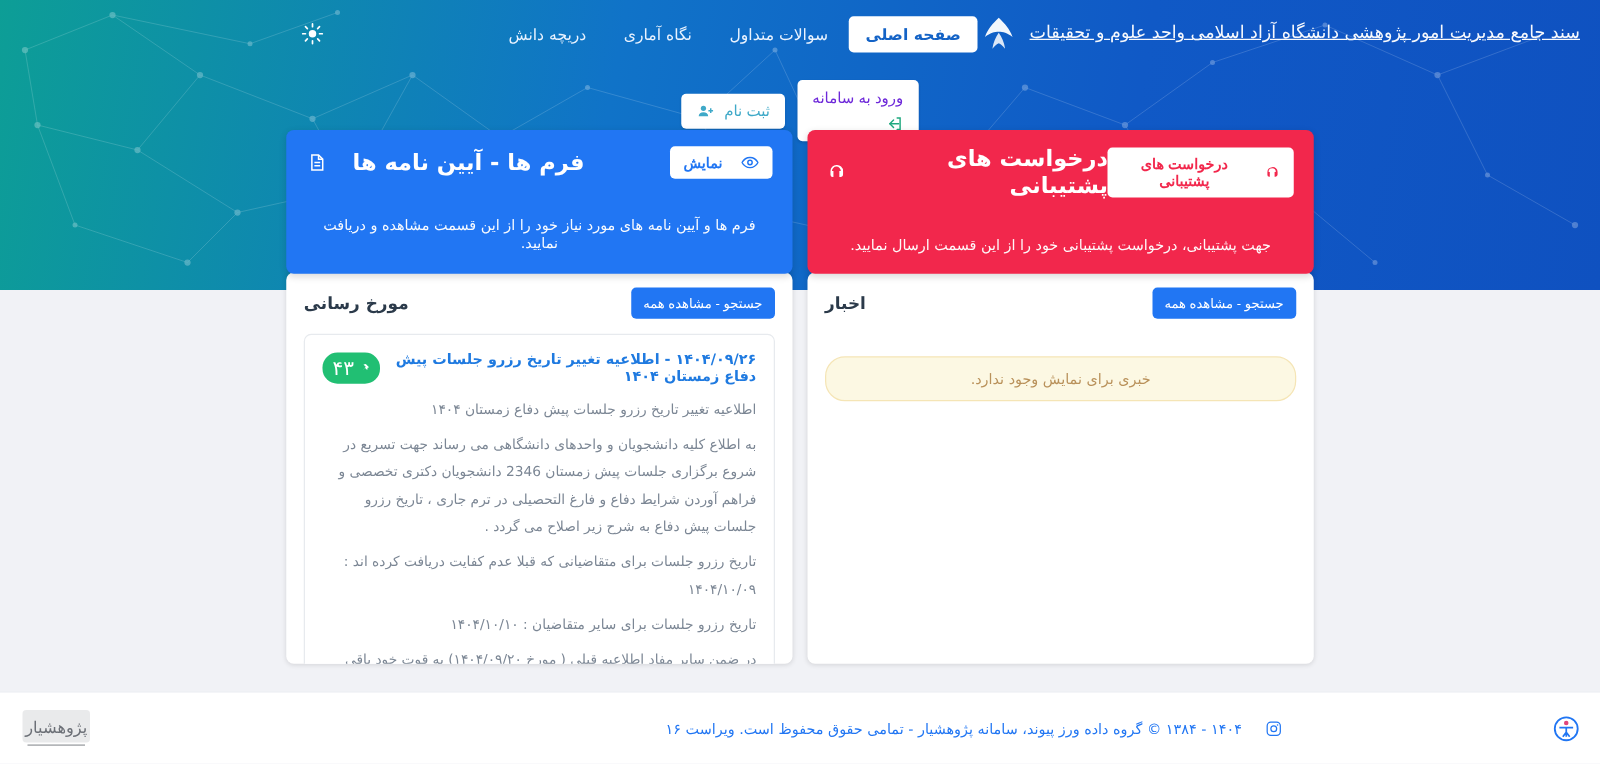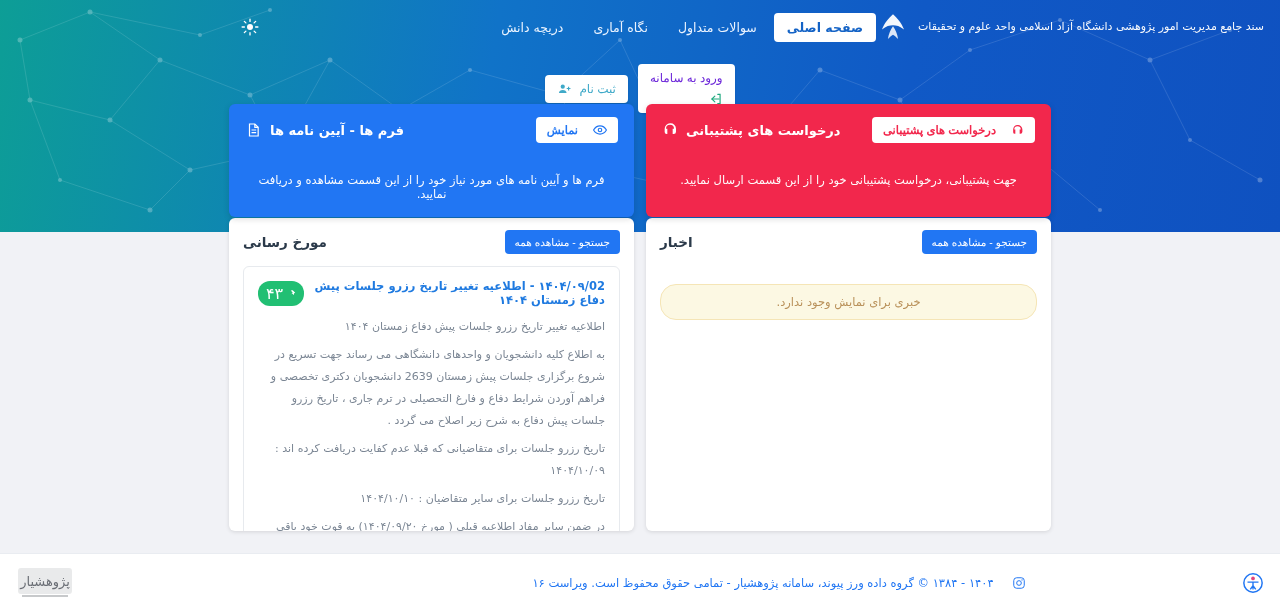--- a/index.html
+++ b/index.html
@@ -25,23 +25,24 @@
     position: relative; z-index: 5;
     height: 54px; display: flex; align-items: center;
     padding: 0 16px;
   }
   .brand {
     display: flex; align-items: center; gap: 8px;
     margin-right: auto;
   }
   .brand-logo { width: 34px; height: 30px; }
   .brand-text {
-    color: #ffffff; font-size: 11px; line-height: 1.25;
+    color: #ffffff; font-size: 14px; line-height: 1.25;
     text-align: center; letter-spacing: .2px; white-space: nowrap;
     opacity: .97;
+    text-decoration: underline;
   }
   .nav-links { display: flex; align-items: center; gap: 4px; }
   .nav-link {
     color: #eaf3ff; font-size: 12.5px; padding: 7px 13px;
     border-radius: 4px; white-space: nowrap; cursor: pointer;
   }
   .nav-link.active { background: #ffffff; color: #1463c6; font-weight: bold; }
   .theme-toggle {
     margin-left: auto; margin-right: 0;
     width: 28px; height: 28px; display: flex; align-items: center; justify-content: center;
@@ -74,22 +75,22 @@
     width: 405px; border-radius: 6px; color: #fff;
     padding: 13px 16px 16px; box-shadow: 0 2px 6px rgba(0,0,0,.14);
   }
   .hero-card.blue { background: #2176f3; }
   .hero-card.red  { background: #f2274c; }
   .hc-head {
     display: flex; align-items: center; justify-content: space-between;
     margin-bottom: 30px;
   }
   .hc-title {
-    display: flex; align-items: center; gap: 8px;
-    font-size: 13px; font-weight: bold;
+    display: flex; align-items: center; gap: 20px;
+    font-size: 18px; font-weight: bold;
   }
   .hc-btn {
     display: inline-flex; align-items: center; gap: 15px;
     background: #fff; border-radius: 4px; padding: 6px 11px;
     font-size: 11.5px; font-weight: bold; cursor: pointer; border: none;
   }
   .hero-card.blue .hc-btn { color: #2176f3; }
   .hero-card.red  .hc-btn { color: #f2274c; }
   .hc-desc { font-size: 11.5px; text-align: center; opacity: .97; }
 
@@ -308,31 +309,31 @@
   </div>
 
   <div class="panel">
     <div class="panel-head">
       <button class="panel-btn">جستجو - مشاهده همه</button>
       <div class="panel-title">مورخ رسانی</div>
     </div>
 
     <div class="news-item">
       <div class="news-head">
-        <div class="news-title">۱۴۰۴/۰۹/02 - اطلاعیه تغییر تاریخ رزرو جلسات پیش دفاع زمستان ۱۴۰۴</div>
+        <div class="news-title">۱۴۰۴/۰۹/۲۶ - اطلاعیه تغییر تاریخ رزرو جلسات پیش دفاع زمستان ۱۴۰۴</div>
         <div class="badge-pill">
           <svg width="9" height="9" viewBox="0 0 24 24" fill="#ffffff">
             <path d="M14 2l8 8-3 1-1 5-5-5-5 7 7-9-5-5 5-1z"></path>
           </svg>
           <span>۴۳</span>
         </div>
       </div>
       <div class="news-body">
         <p>اطلاعیه تغییر تاریخ رزرو جلسات پیش دفاع زمستان ۱۴۰۴</p>
-        <p>به اطلاع کلیه دانشجویان و واحدهای دانشگاهی می رساند جهت تسریع در شروع برگزاری جلسات پیش زمستان 2639 دانشجویان دکتری تخصصی و فراهم آوردن شرایط دفاع و فارغ التحصیلی در ترم جاری ، تاریخ رزرو جلسات پیش دفاع به شرح زیر اصلاح می گردد .</p>
+        <p>به اطلاع کلیه دانشجویان و واحدهای دانشگاهی می رساند جهت تسریع در شروع برگزاری جلسات پیش زمستان 2346 دانشجویان دکتری تخصصی و فراهم آوردن شرایط دفاع و فارغ التحصیلی در ترم جاری ، تاریخ رزرو جلسات پیش دفاع به شرح زیر اصلاح می گردد .</p>
         <p>تاریخ رزرو جلسات برای متقاضیانی که قبلا عدم کفایت دریافت کرده اند : ۱۴۰۴/۱۰/۰۹</p>
         <p>تاریخ رزرو جلسات برای سایر متقاضیان : ۱۴۰۴/۱۰/۱۰</p>
         <p>در ضمن سایر مفاد اطلاعیه قبلی ( مورخ ۱۴۰۴/۰۹/۲۰) به قوت خود باقی است .</p>
       </div>
     </div>
 
   </div>
 </div>
 
 <div class="footer">

